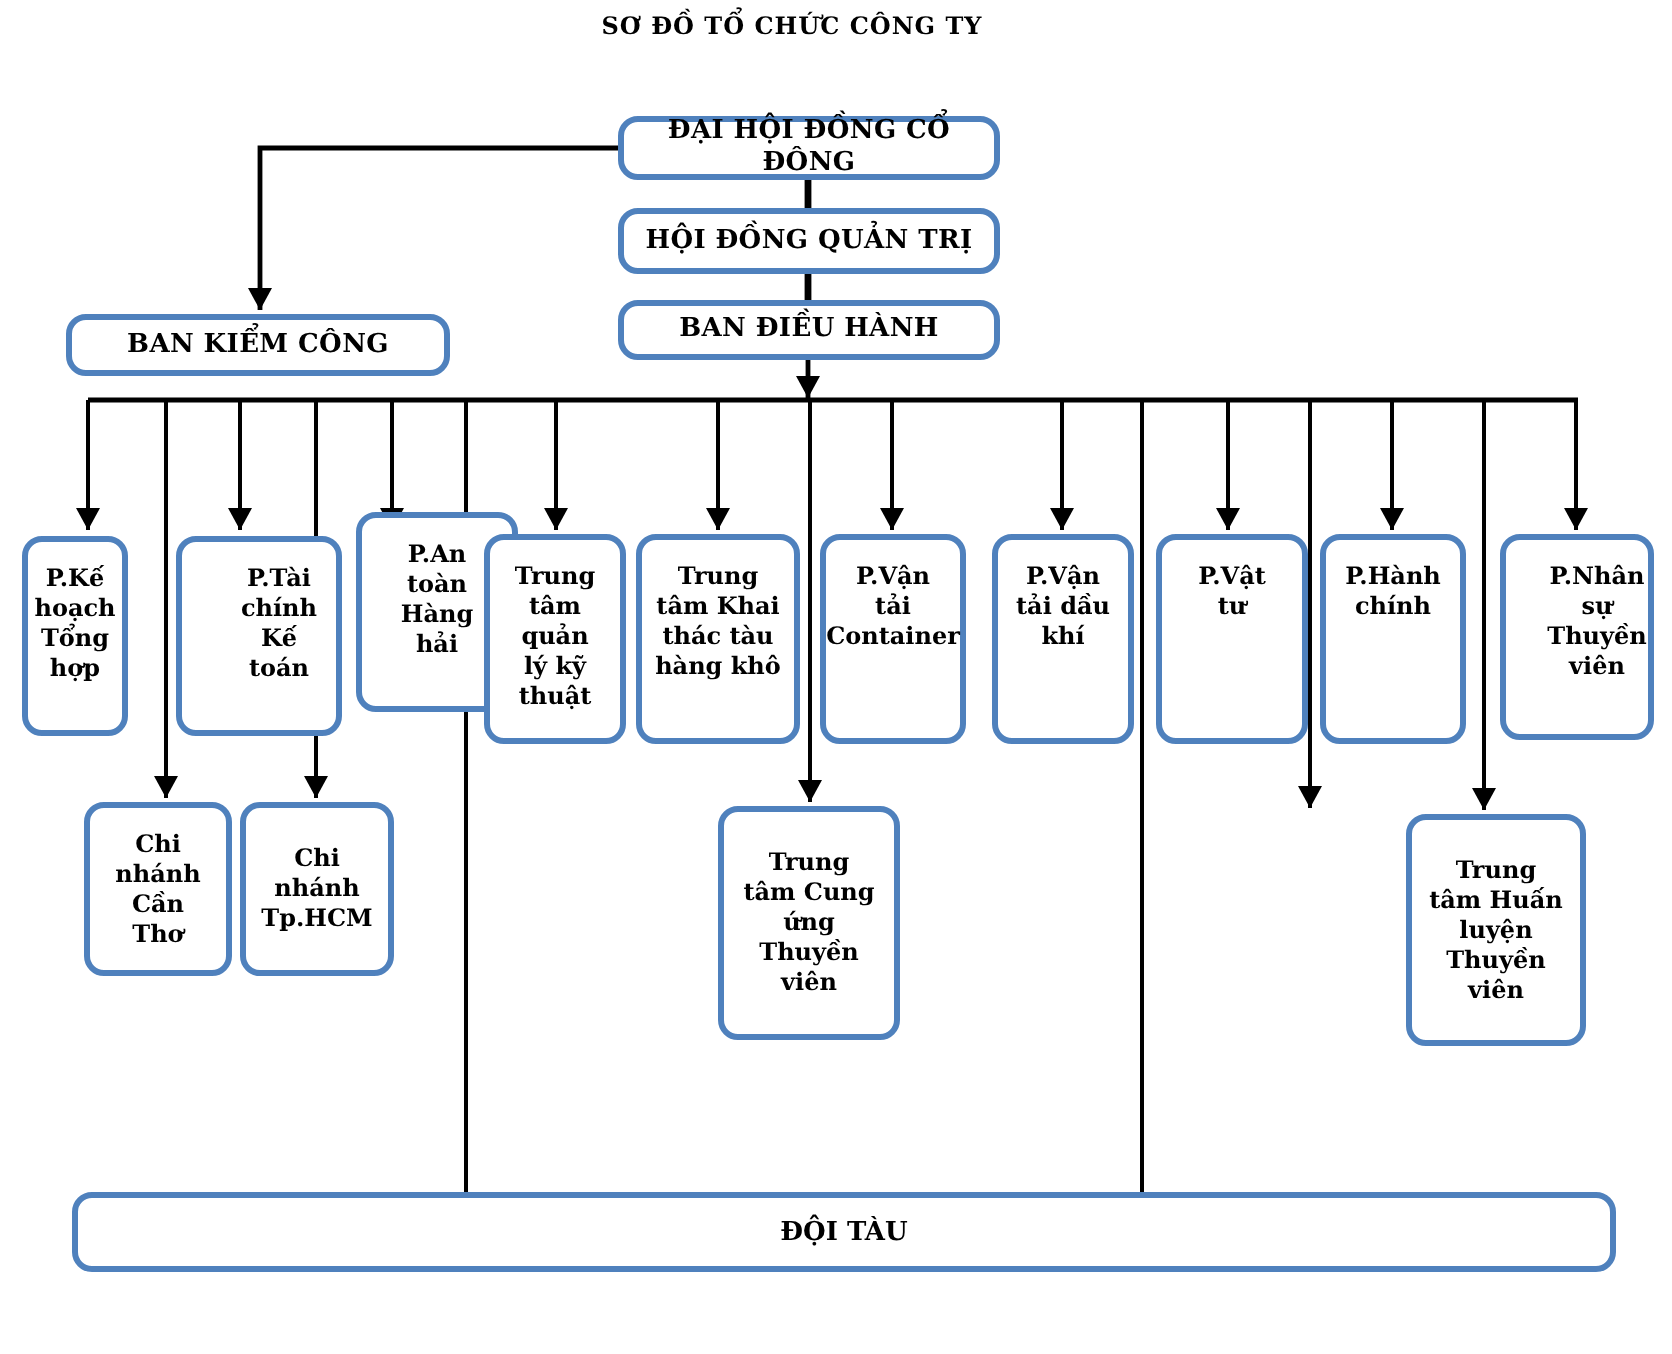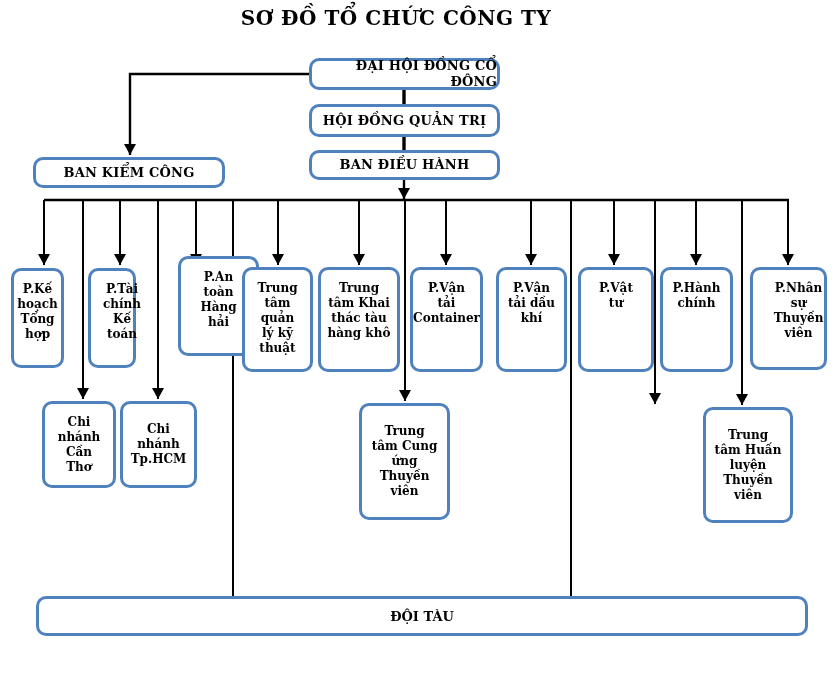--- a/index.html
+++ b/index.html
@@ -9,45 +9,45 @@
     --bg:#FFFFFF;
   }
   html,body{margin:0;padding:0;background:var(--bg);}
   .canvas{
     position:relative;width:836px;height:677px;background:var(--bg);
     font-family:"DejaVu Serif","Liberation Serif",serif;color:var(--text);
     overflow:hidden;
   }
   .title{
     position:absolute;top:6px;left:0;width:792px;text-align:center;
-    font-size:20px;font-weight:bold;letter-spacing:0.5px;
+    font-size:12px;font-weight:bold;letter-spacing:0.5px;
   }
   svg.wires{position:absolute;left:0;top:0;}
   svg.wires line, svg.wires path{stroke:var(--connector);}
   svg.wires .w2{stroke-width:2;}
   svg.wires .w25{stroke-width:2.4;}
   svg.wires .w3{stroke-width:3.4;}
   svg.wires marker path{stroke:none;fill:var(--connector);}
   .box{
     position:absolute;box-sizing:border-box;background:var(--bg);
     border:3px solid var(--box-border);border-radius:10px;
     font-weight:bold;text-align:center;white-space:pre-line;
     display:flex;align-items:center;justify-content:center;
     line-height:15px;font-size:12px;
   }
-  .box.lvl1{font-size:13px;line-height:16px;letter-spacing:0.2px;text-align:right;}
+  .box.lvl1{font-size:13px;line-height:16px;letter-spacing:0.2px;}
   .box.dept{align-items:flex-start;padding-top:11px;}
   
   .b-shareholders{left:309px;top:58px;width:191px;height:32px;}
   .b-board{left:309px;top:104px;width:191px;height:33px;}
   .b-exec{left:309px;top:150px;width:191px;height:30px;}
   .b-supervisory{left:33px;top:157px;width:192px;height:31px;}
   
   .d0{left:11px; top:268px;width:53px;height:100px;}
-  .d1{left:88px; top:268px;width:48px;height:100px;padding-left:20px;}
+  .d1{left:88px; top:268px;width:83px;height:100px;padding-left:20px;}
   .d2{left:163px;top:256px;width:81px;height:100px;margin-left:15px;}
   .d3{left:242px;top:267px;width:71px;height:105px;}
   .d4{left:318px;top:267px;width:82px;height:105px;}
   .d5{left:410px;top:267px;width:73px;height:105px;}
   .d6{left:496px;top:267px;width:71px;height:105px;}
   .d7{left:578px;top:267px;width:76px;height:105px;}
   .d8{left:660px;top:267px;width:73px;height:105px;}
   .d9{left:750px;top:267px;width:77px;height:103px;padding-left:20px;}
   
   .s0{left:42px; top:401px;width:74px; height:87px;}

